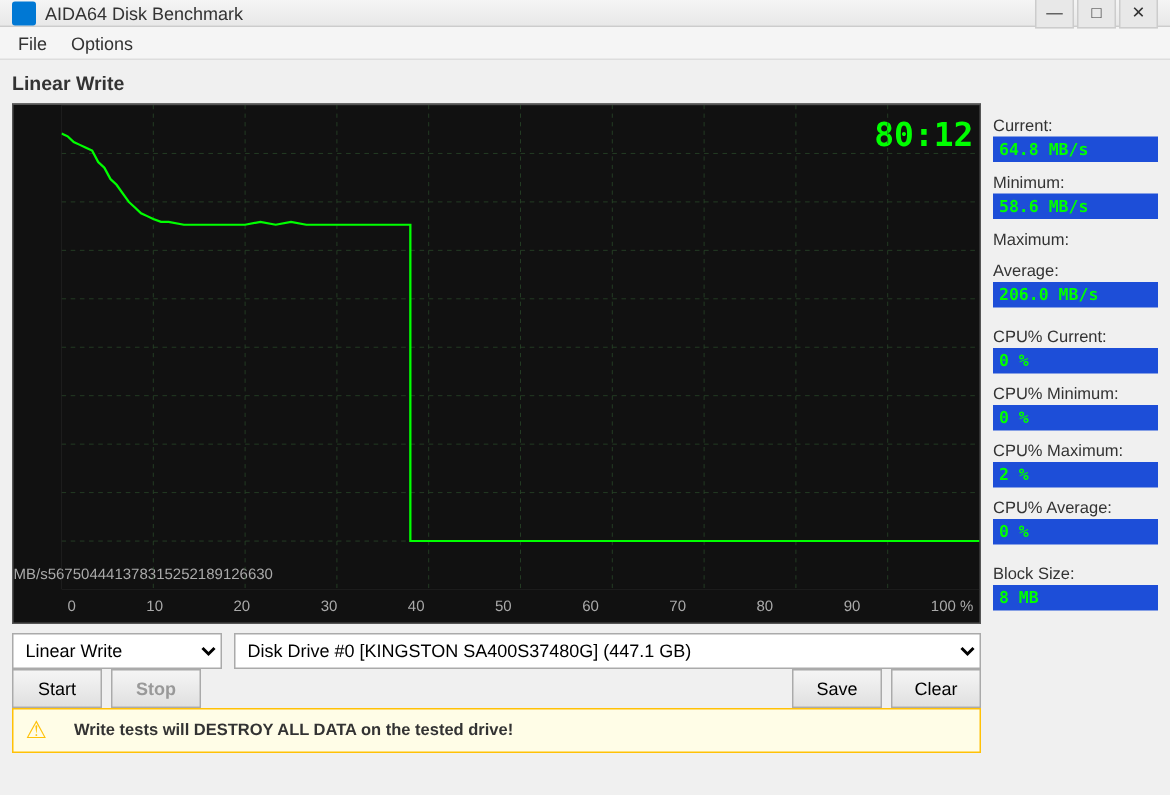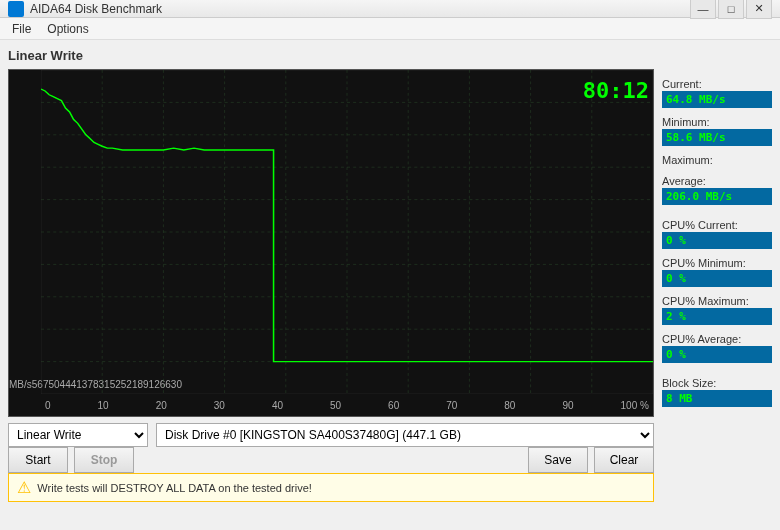--- a/index.html
+++ b/index.html
@@ -50,21 +50,21 @@
       font-size: 22px; font-weight: bold; color: #00ff00;
       font-family: monospace;
     }
     
     .right-panel {
       width: 110px; display: flex; flex-direction: column; gap: 4px;
       padding-top: 30px;
     }
     .stat-label { font-size: 11px; color: #333; margin-bottom: 1px; }
     .stat-value {
-      background: #0369a1; color: #00ff00; font-size: 11px; font-weight: bold;
+      background: #1d4ed8; color: #00ff00; font-size: 11px; font-weight: bold;
       padding: 2px 4px; font-family: monospace; display: block; min-width: 85px;
     }
     .stat-group { margin-bottom: 4px; }
     .controls-row1 { display: flex; gap: 8px; align-items: center; }
     .controls-row2 { display: flex; gap: 6px; align-items: center; }
     .controls-row3 { display: flex; align-items: center; gap: 6px; background: #fffde7; border: 1px solid #ffc107; padding: 4px 8px; }
     
     select.ctrl-select {
       height: 24px; font-size: 12px; border: 1px solid #aaa;
       background: white; padding: 0 4px;
@@ -75,21 +75,21 @@
     .ctrl-btn {
       height: 26px; min-width: 60px; font-size: 12px;
       border: 1px solid #aaa; background: linear-gradient(to bottom, #f5f5f5, #e0e0e0);
       cursor: pointer; padding: 0 12px;
     }
     .ctrl-btn:disabled { color: #999; cursor: default; font-weight: bold; }
     .ctrl-btn.save-btn { min-width: 60px; }
     .spacer { flex: 1; }
     
     .warning-icon { color: #ffc107; font-size: 16px; }
-    .warning-text { font-size: 11px; color: #333; font-weight: normal; }
+    .warning-text { font-size: 11px; color: #333; font-weight: bold; margin-left: 12px; }
     
     
     .chart-svg { position: absolute; left: 32px; top: 0; right: 0; bottom: 22px; width: calc(100% - 32px); height: 100%; }
   </style>
 </head>
 <body>
 
 <div class="title-bar">
   <div class="title-bar-left">
     <div class="title-icon"></div>

